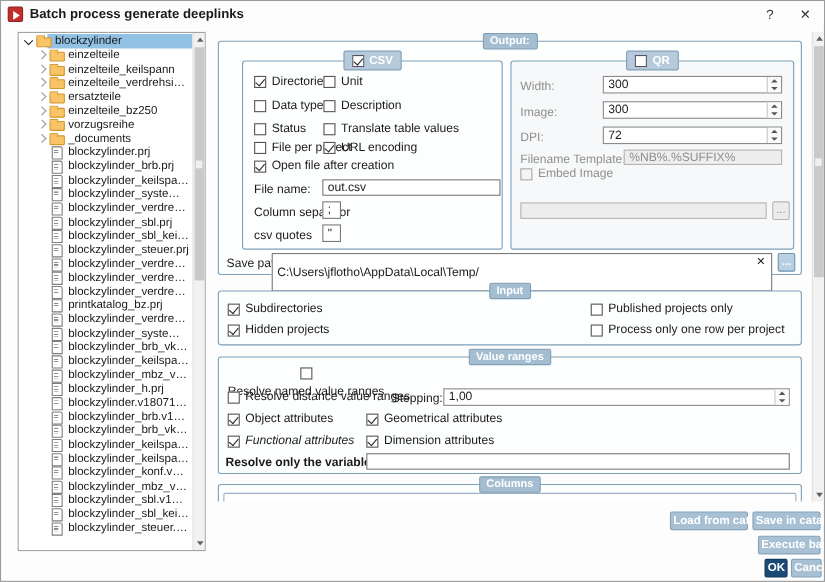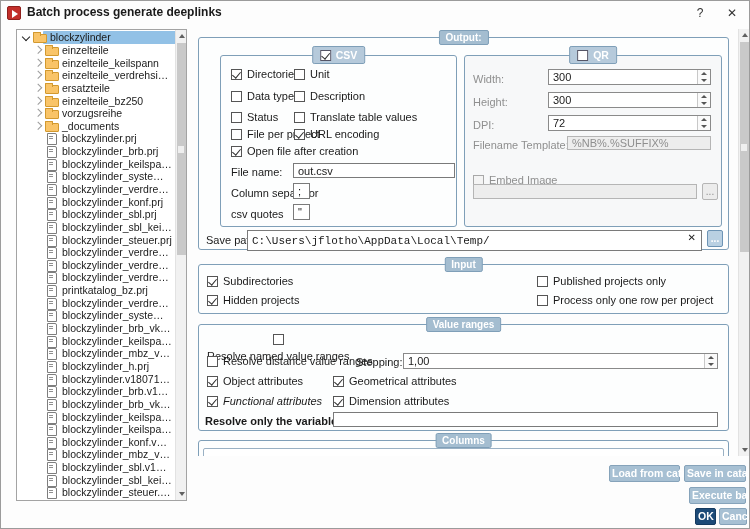--- a/index.html
+++ b/index.html
@@ -49,21 +49,21 @@
   .main-clip{position:absolute;left:192px;top:28px;width:545px;height:427px;overflow:hidden;}
 
   .grp{position:absolute;border:1px solid #7f9fb8;border-radius:3px;background:#fdfefe;}
   .cap{position:absolute;top:-8px;left:50%;transform:translateX(-50%);background:#a4bdd0;border:1px solid #7f9fb8;border-radius:2px;color:#fff;font-weight:bold;font-size:10px;line-height:11px;padding:1px 6px;white-space:nowrap;z-index:2;}
   .capbox{position:absolute;top:-10px;left:50%;transform:translateX(-50%);background:#b6cadb;border:1px solid #7f9fb8;border-radius:2px;color:#fff;font-weight:bold;font-size:10.5px;padding:2px 7px;display:flex;align-items:center;gap:5px;white-space:nowrap;z-index:2;}
 
   
   .cb{position:absolute;display:flex;align-items:center;gap:5px;font-size:11px;color:#1a1a1a;white-space:nowrap;}
   .cb .box{width:11px;height:11px;border:1px solid #555;background:#fff;position:relative;flex:none;}
   .cb.checked .box::after{content:"";position:absolute;left:2.2px;top:0.2px;width:4px;height:7px;border:solid #2d2d2d;border-width:0 1.6px 1.6px 0;transform:rotate(40deg);}
-  .cb.disabled{color:#8f8f8f;margin-top:22px;}
+  .cb.disabled{color:#8f8f8f;}
   .cb.disabled .box{border-color:#a8a8a8;background:#f4f4f4;}
   .capbox .box{width:11px;height:11px;border:1px solid #556;background:#fff;position:relative;flex:none;}
   .capbox.checked .box::after{content:"";position:absolute;left:2.2px;top:0.2px;width:4px;height:7px;border:solid #2d2d2d;border-width:0 1.6px 1.6px 0;transform:rotate(40deg);}
 
   .lbl{position:absolute;font-size:11px;color:#1a1a1a;white-space:nowrap;}
   .lbl.dis{color:#8f8f8f;}
 
   .tfield{position:absolute;border:1px solid #7a7a7a;background:#fff;font-family:"Liberation Sans",sans-serif;font-size:11px;color:#1a1a1a;padding:0 4px;outline:none;}
   .tfield.dis{border-color:#b5b5b5;background:#ededed;color:#8f8f8f;}
   .tfield.small{text-align:left;}
@@ -156,25 +156,20 @@
         </div>
         <div class="trow file">
           <span class="chev"></span>
           <span class="ticon"></span>
           <span class="tlabel">blockzylinder_systemanschlu...</span>
         </div>
         <div class="trow file">
           <span class="chev"></span>
           <span class="ticon"></span>
           <span class="tlabel">blockzylinder_verdrehsicheru...</span>
-        </div>
-        <div class="trow file">
-          <span class="chev"></span>
-          <span class="ticon"></span>
-          <span class="tlabel">blockzylinder_konf.prj</span>
         </div>
         <div class="trow file">
           <span class="chev"></span>
           <span class="ticon"></span>
           <span class="tlabel">blockzylinder_sbl.prj</span>
         </div>
         <div class="trow file">
           <span class="chev"></span>
           <span class="ticon"></span>
           <span class="tlabel">blockzylinder_sbl_keilspann.prj</span>
@@ -362,21 +357,21 @@
 
         <span class="lbl dis" style="left:8px;top:17px;">Width:</span>
         <div class="spin" style="left:83px;top:13px;width:163px;height:16px;">
           <span class="sval">300</span>
           <span class="sbtns">
               <i class="u"></i>
               <i class="d"></i>
             </span>
         </div>
 
-        <span class="lbl dis" style="left:8px;top:40px;">Height:</span>
+        <span class="lbl dis" style="left:8px;top:40px;">Image:</span>
         <div class="spin" style="left:83px;top:36px;width:163px;height:16px;">
           <span class="sval">300</span>
           <span class="sbtns">
               <i class="u"></i>
               <i class="d"></i>
             </span>
         </div>
 
         <span class="lbl dis" style="left:8px;top:63px;">DPI:</span>
         <div class="spin" style="left:83px;top:59px;width:163px;height:16px;">
@@ -394,21 +389,21 @@
             <span class="box"></span>
             <span>Embed Image</span>
           </label>
 
         <input class="tfield dis" style="left: 8px; top: 128px; width: 224px; height: 15px;" readonly="" value="">
         <span class="browse" style="left:237px;top:127px;">...</span>
       </div>
 
       <span class="lbl" style="left:7px;top:196px;">Save path:</span>
       <div style="position:absolute;left:48px;top:192px;width:455px;height:17px;">
-        <input class="tfield" style="left: 0px; top: 0px; width: 455px; height: 21px; padding-right: 18px; font-family: Liberation Mono, monospace;" readonly="" value="C:\Users\jflotho\AppData\Local\Temp/">
+        <input class="tfield" style="left: 0px; top: 0px; width: 455px; height: 35px; padding-right: 18px;" readonly="" value="C:\Users\jflotho\AppData\Local\Temp/">
         <span class="clear-x">✕</span>
       </div>
       <span class="browse blue" style="left:508px;top:192px;">...</span>
     </div>
 
     <div class="grp" style="left:5px;top:235px;width:531px;height:50px;">
       <span class="cap">Input</span>
       <label class="cb checked" style="left:8px;top:10px;">
           <span class="box"></span>
           <span>Subdirectories</span>

